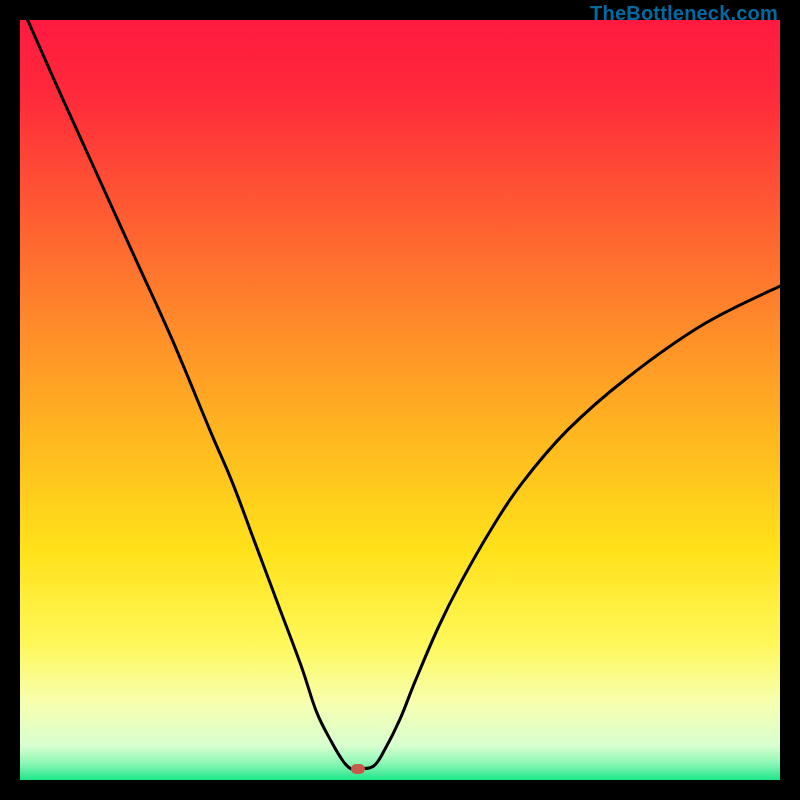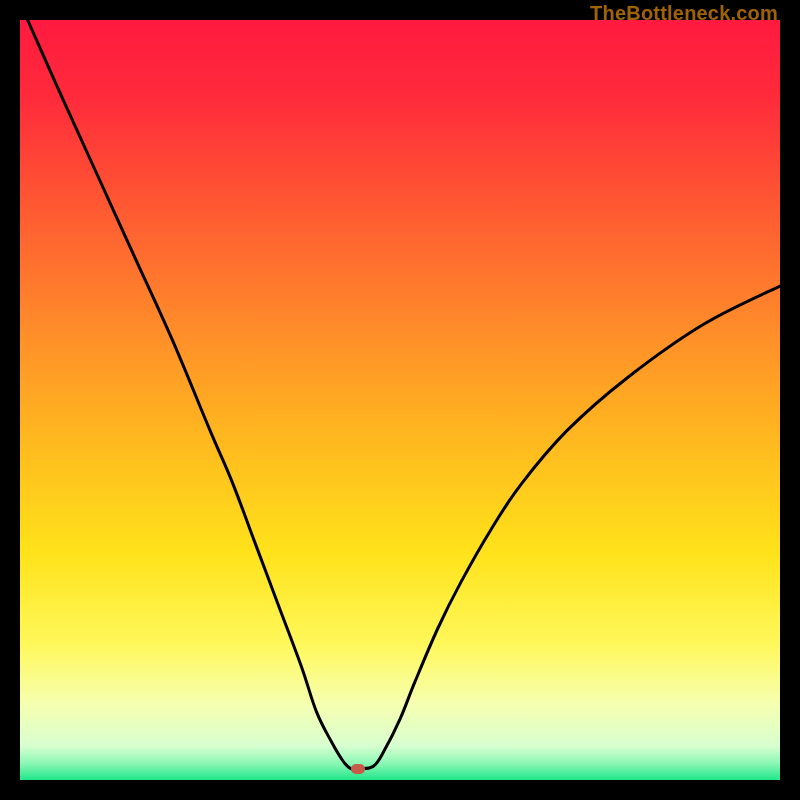--- a/index.html
+++ b/index.html
@@ -45,21 +45,21 @@
     border-radius: 5px;
     transform: translate(-50%, -50%);
   }
   .watermark {
     position: absolute;
     top: 2px;
     right: 22px;
     font-family: Arial, Helvetica, sans-serif;
     font-size: 20px;
     font-weight: 600;
-    color: #a16207;
+    color: #0369a1;
     letter-spacing: 0.2px;
   }
 </style>
 </head>
 <body>
 
 <div class="frame">
   <div class="watermark">TheBottleneck.com</div>
   <div class="plot">
     <svg class="gradient" viewBox="0 0 760 760" preserveAspectRatio="none">

